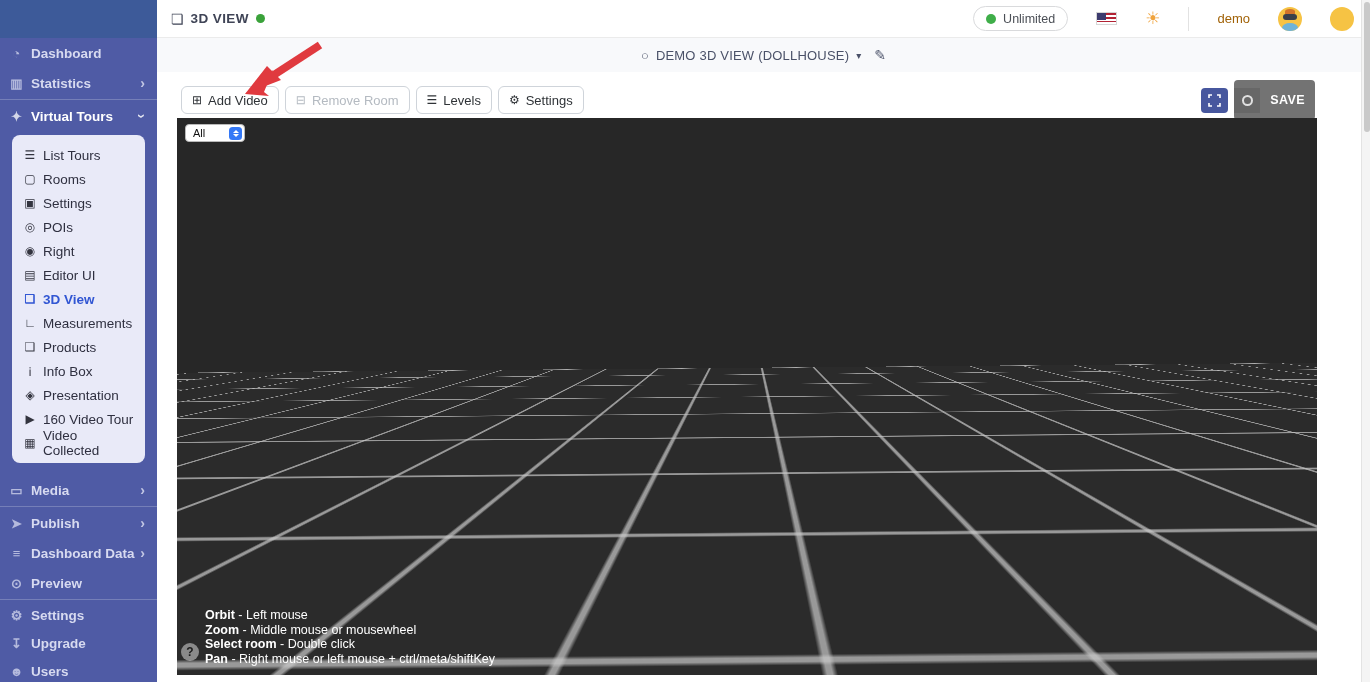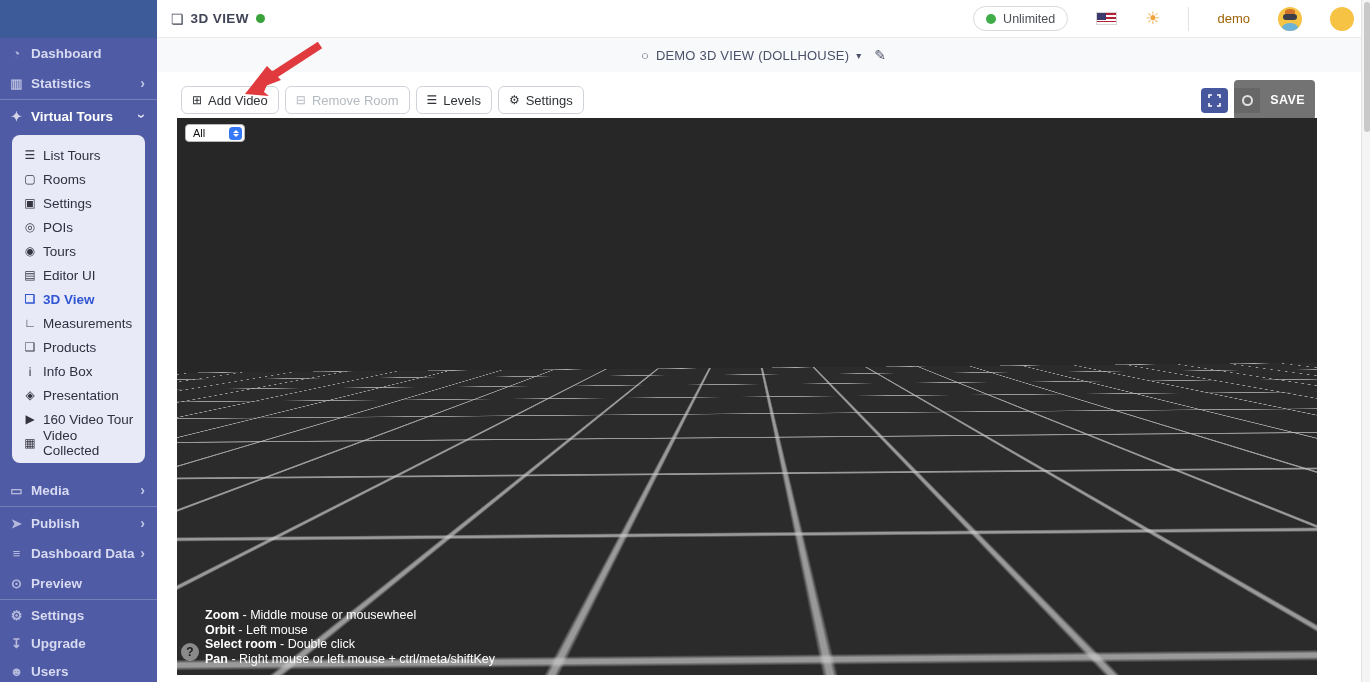--- a/index.html
+++ b/index.html
@@ -123,21 +123,21 @@
       <div class="sub-item">
         <span class="sub-ic">▣</span>
         <span>Settings</span>
       </div>
       <div class="sub-item">
         <span class="sub-ic">◎</span>
         <span>POIs</span>
       </div>
       <div class="sub-item">
         <span class="sub-ic">◉</span>
-        <span>Tours</span>
+        <span>Right</span>
       </div>
       <div class="sub-item">
         <span class="sub-ic">▤</span>
         <span>Editor UI</span>
       </div>
       <div class="sub-item active">
         <span class="sub-ic">❏</span>
         <span>3D View</span>
       </div>
       <div class="sub-item">
@@ -274,22 +274,22 @@
       <div class="level-select">
         <span>All</span>
         <span class="stepper">
             <span class="tri-up"></span>
             <span class="tri-dn"></span>
           </span>
       </div>
       <div class="help">
         <div class="help-badge">?</div>
         <div class="help-lines">
+          <div><b>Orbit</b> <span>- Left mouse</span></div>
           <div><b>Zoom</b> <span>- Middle mouse or mousewheel</span></div>
-          <div><b>Orbit</b> <span>- Left mouse</span></div>
           <div><b>Select room</b> <span>- Double click</span></div>
           <div><b>Pan</b> <span>- Right mouse or left mouse + ctrl/meta/shiftKey</span></div>
         </div>
       </div>
     </div>
   </div>
 
   <svg class="arrow-svg" viewBox="0 0 420 130">
     <line x1="163" y1="45" x2="106" y2="82" stroke="#e03a3f" stroke-width="8"></line>
     <polygon points="88,94 116,70 107,92 112,96" fill="#e03a3f"></polygon>

